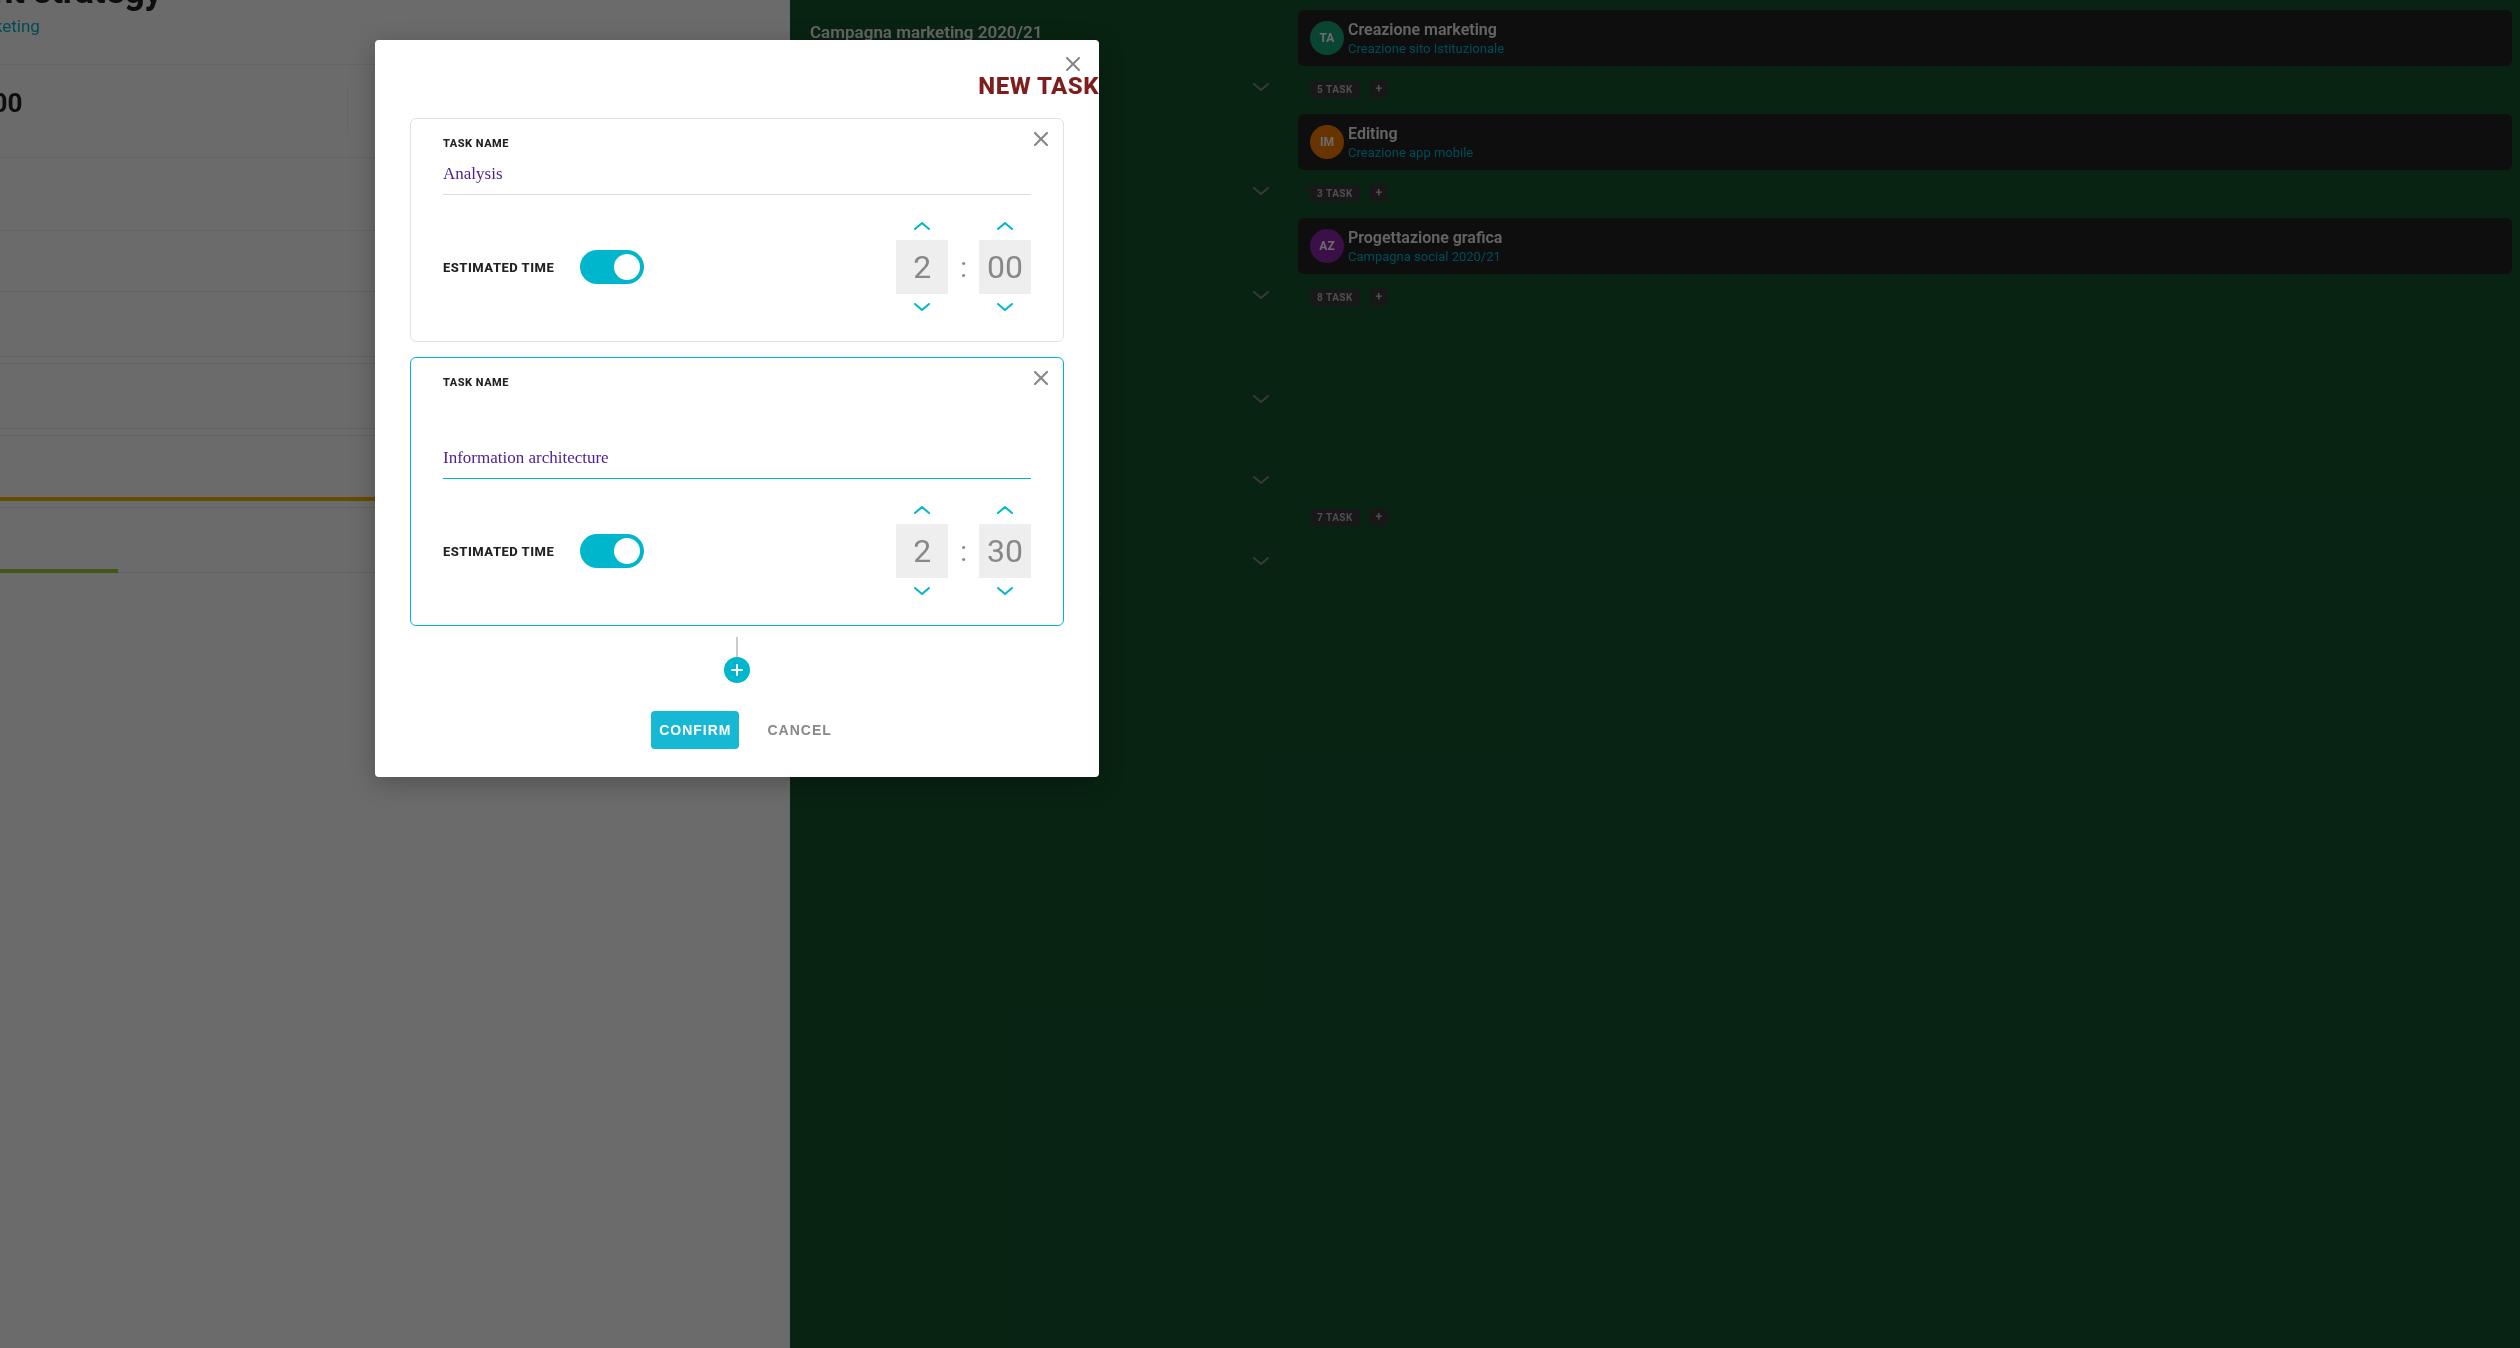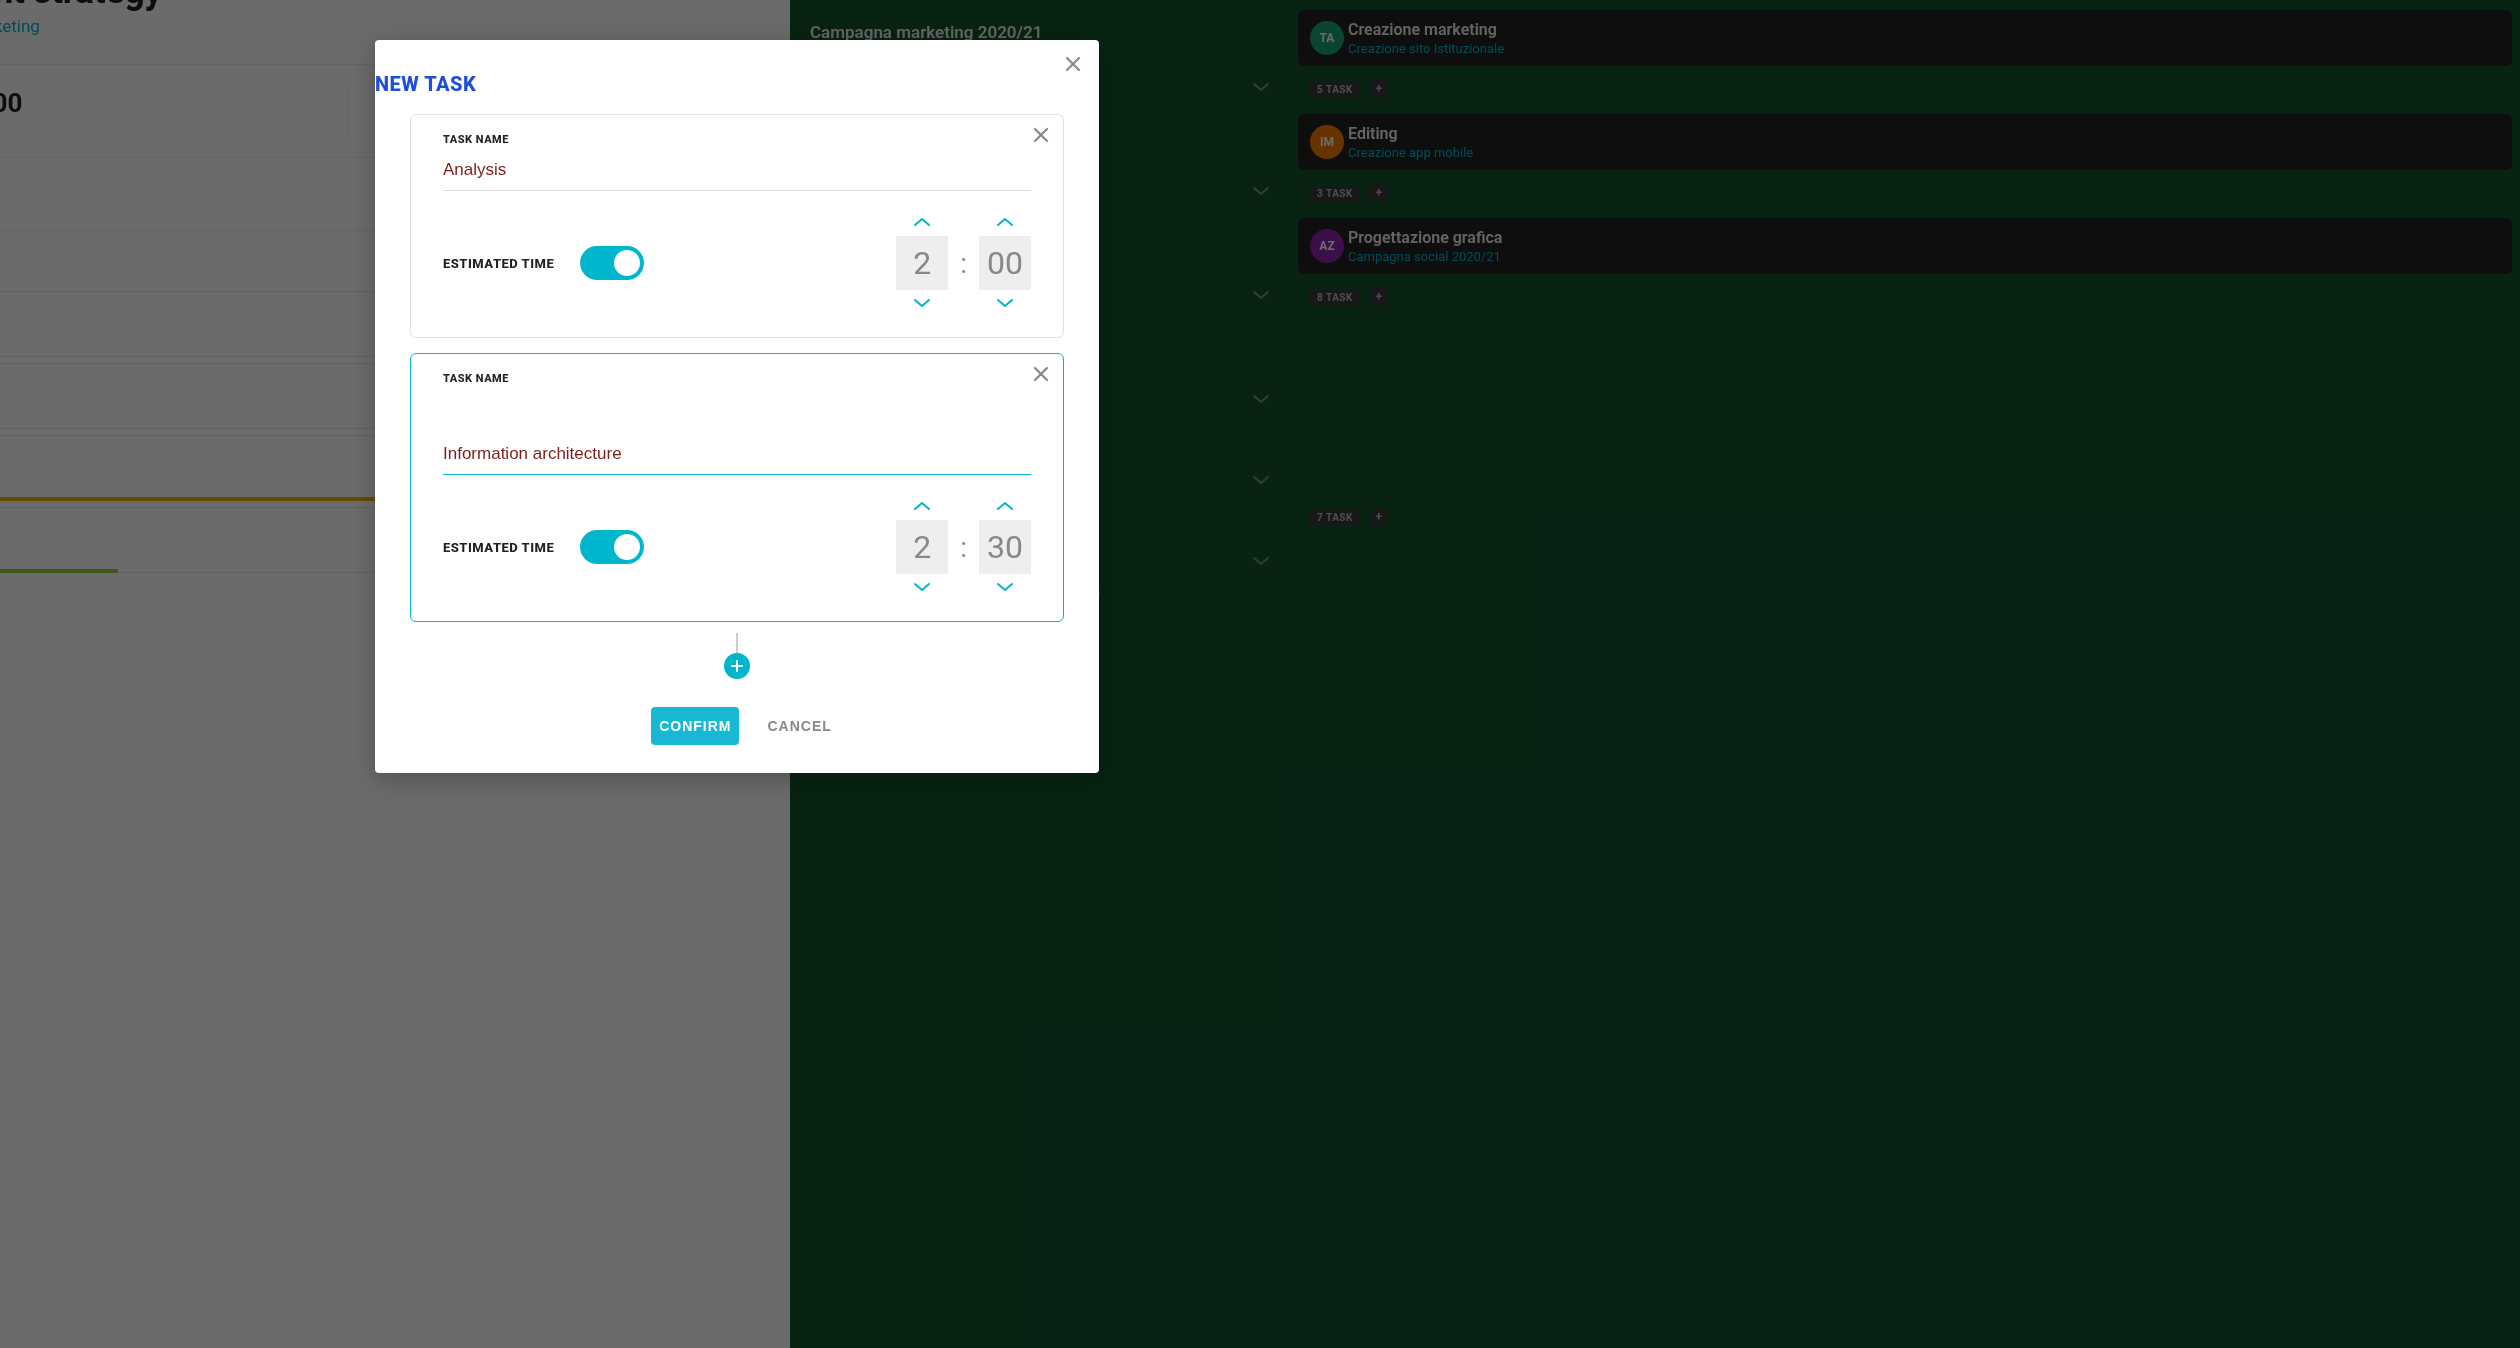--- a/index.html
+++ b/index.html
@@ -109,24 +109,24 @@
     border-radius:4px;
     box-shadow: 0 6px 24px rgba(0,0,0,0.25);
     padding-bottom: 28px;
   }
   .modal-close {
     position:absolute;
     right:18px; top:16px;
     cursor:pointer;
   }
   .modal h2 {
-    text-align:left;
-    font-size:20px; font-weight:800;
+    text-align:right;
+    font-size:24px; font-weight:800;
     letter-spacing:0.5px;
-    color:#1d4ed8;
+    color:#7f1d1d;
     padding: 32px 0 18px;
   }
 
   .task-card {
     margin: 0 35px 15px;
     border:1px solid #e2e2e2;
     border-radius:6px;
     padding: 18px 32px 24px;
     position:relative;
     background:#fff;
@@ -140,23 +140,24 @@
   .field-label {
     font-size:11px; font-weight:800; letter-spacing:0.5px;
     color:#222; margin-bottom:12px;
   }
   .text-input {
     width:100%;
     border:none;
     border-bottom:1px solid #ddd;
     font-size:17px;
     padding: 2px 0 10px;
-    color:#7f1d1d;
+    color:#4c1d95;
     outline:none;
     background:transparent;
+    font-family:Liberation Serif, serif;
   }
   .task-card.active .text-input { border-bottom-color:#00b6cc;margin-top:45px; }
 
   .est-row {
     display:flex; align-items:center; justify-content:space-between;
     margin-top:22px;
   }
   .est-left { display:flex; align-items:center; gap:26px;}
   .est-label {
     font-size:13px; font-weight:800; letter-spacing:0.5px; color:#222;

